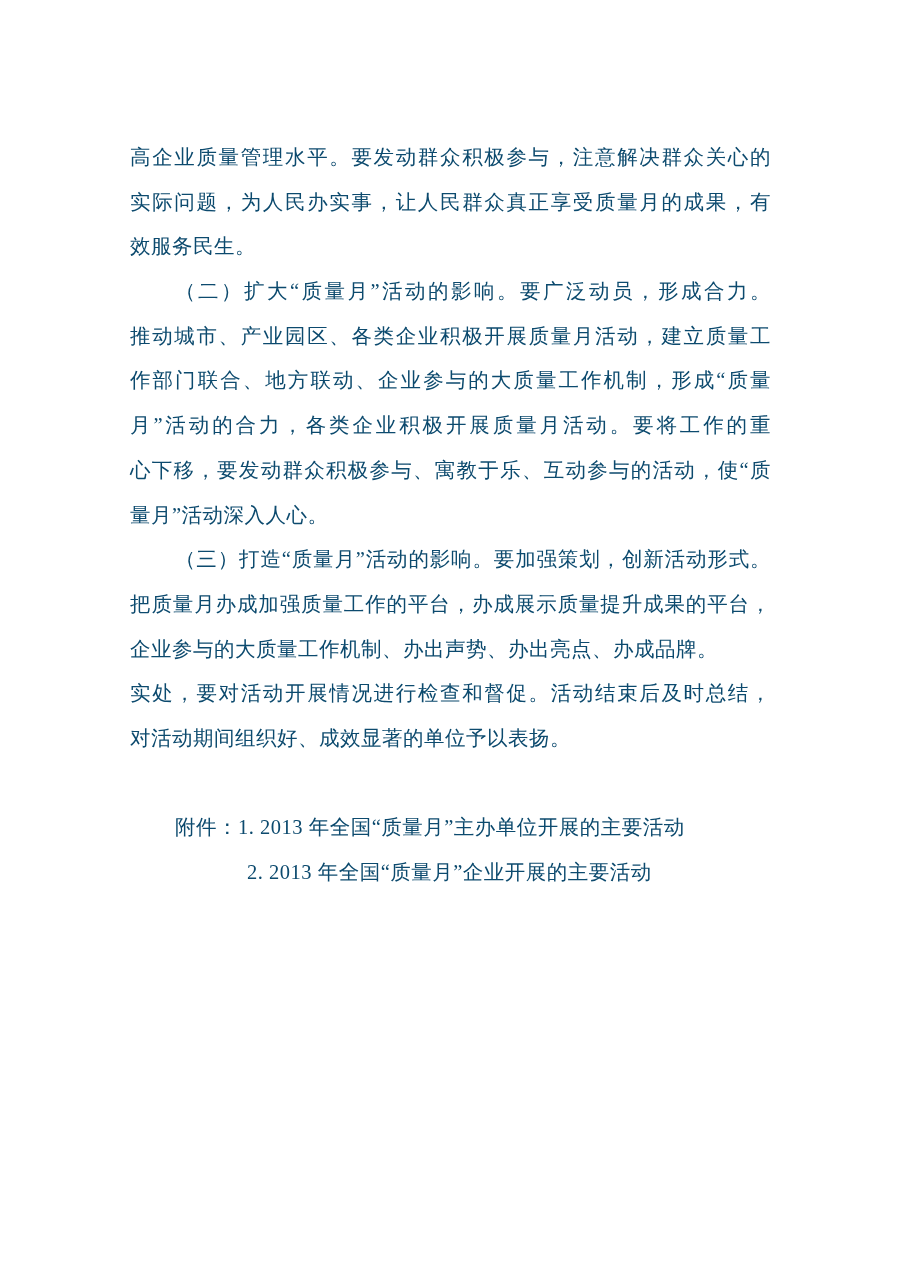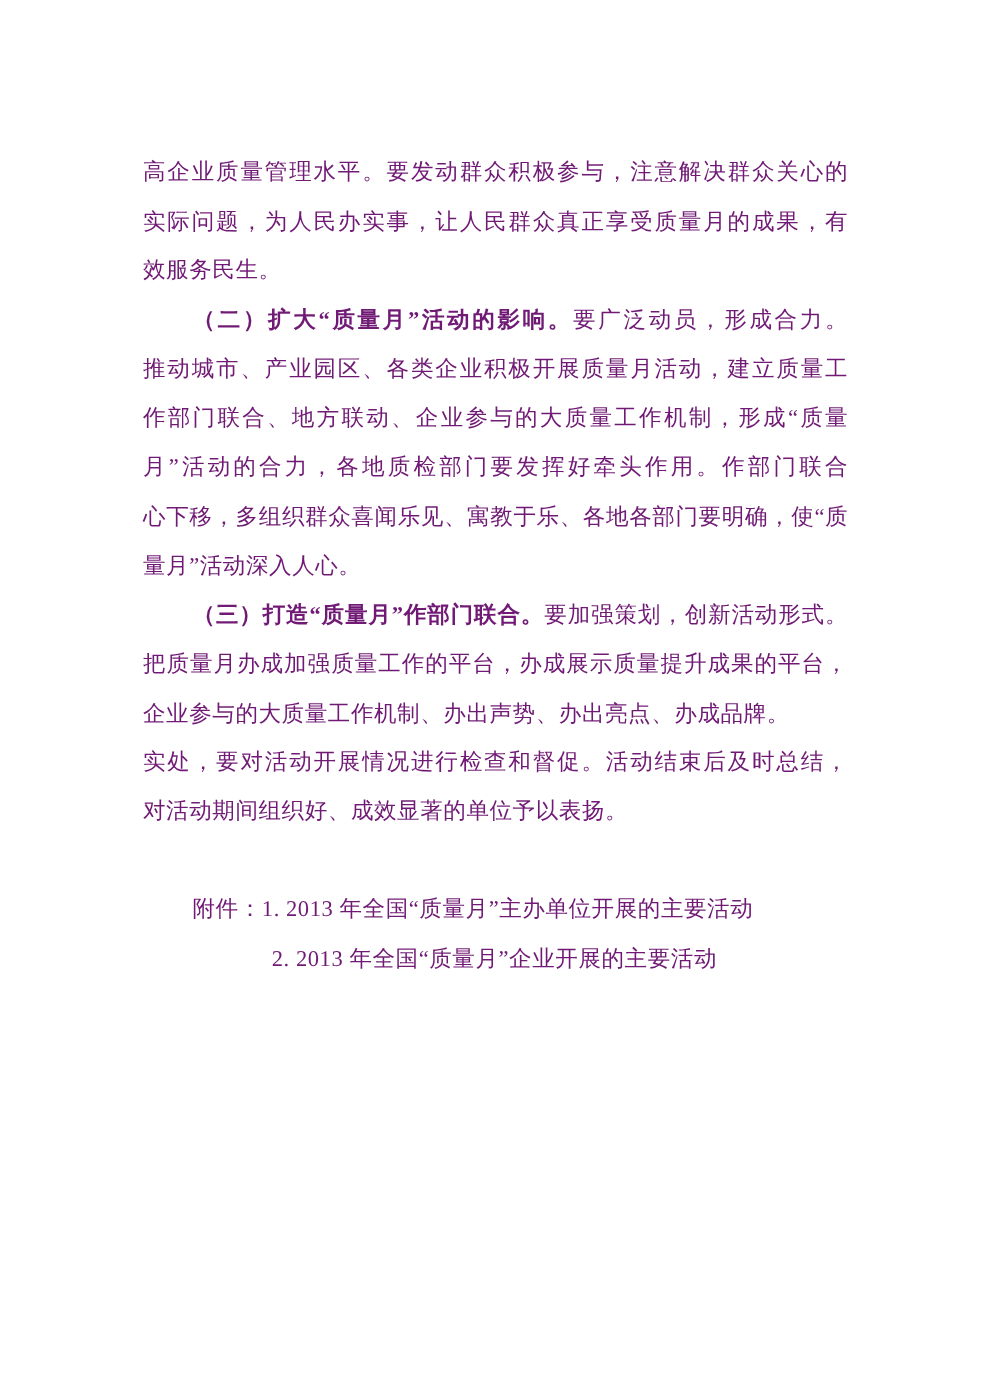--- a/index.html
+++ b/index.html
@@ -32,38 +32,38 @@
   }
   .line.justify {
     text-align: justify;
     text-align-last: justify;
     text-justify: inter-character;
   }
   .line.blank {
     height: 44.7px;
   }
   .seg.bold {
-    font-weight: 700;
+    font-weight: 400;
   }
 </style>
 </head>
 <body>
 
 <div class="page" style="background: rgb(255, 255, 255);">
-  <div class="content" style="color: #701a75;">
+  <div class="content" style="color: #0c4a6e;">
       <div class="line justify"><span class="seg">高企业质量管理水平。要发动群众积极参与，注意解决群众关心的</span></div>
       <div class="line justify"><span class="seg">实际问题，为人民办实事，让人民群众真正享受质量月的成果，有</span></div>
       <div class="line"><span class="seg">效服务民生。</span></div>
       <div class="line justify" style="padding-left: 45px;"><span class="seg bold">（二）扩大“质量月”活动的影响。</span><span class="seg">要广泛动员，形成合力。</span></div>
       <div class="line justify"><span class="seg">推动城市、产业园区、各类企业积极开展质量月活动，建立质量工</span></div>
       <div class="line justify"><span class="seg">作部门联合、地方联动、企业参与的大质量工作机制，形成“质量</span></div>
-      <div class="line justify"><span class="seg">月”活动的合力，各地质检部门要发挥好牵头作用。作部门联合</span></div>
-      <div class="line justify"><span class="seg">心下移，多组织群众喜闻乐见、寓教于乐、各地各部门要明确，使“质</span></div>
+      <div class="line justify"><span class="seg">月”活动的合力，各类企业积极开展质量月活动。要将工作的重</span></div>
+      <div class="line justify"><span class="seg">心下移，要发动群众积极参与、寓教于乐、互动参与的活动，使“质</span></div>
       <div class="line"><span class="seg">量月”活动深入人心。</span></div>
-      <div class="line justify" style="padding-left: 45px;"><span class="seg bold">（三）打造“质量月”作部门联合。</span><span class="seg">要加强策划，创新活动形式。</span></div>
+      <div class="line justify" style="padding-left: 45px;"><span class="seg bold">（三）打造“质量月”活动的影响。</span><span class="seg">要加强策划，创新活动形式。</span></div>
       <div class="line justify"><span class="seg">把质量月办成加强质量工作的平台，办成展示质量提升成果的平台，</span></div>
       <div class="line"><span class="seg">企业参与的大质量工作机制、办出声势、办出亮点、办成品牌。</span></div>
       <div class="line justify"><span class="seg">实处，要对活动开展情况进行检查和督促。活动结束后及时总结，</span></div>
       <div class="line"><span class="seg">对活动期间组织好、成效显著的单位予以表扬。</span></div>
       <div class="line blank"></div>
       <div class="line" style="padding-left: 45px;"><span class="seg">附件：1. 2013 年全国“质量月”主办单位开展的主要活动</span></div>
       <div class="line" style="padding-left: 117px;"><span class="seg">2. 2013 年全国“质量月”企业开展的主要活动</span></div>
     </div>
 </div>
 

